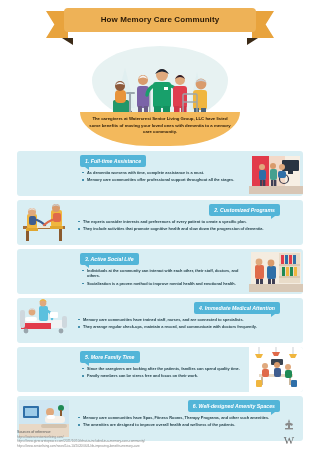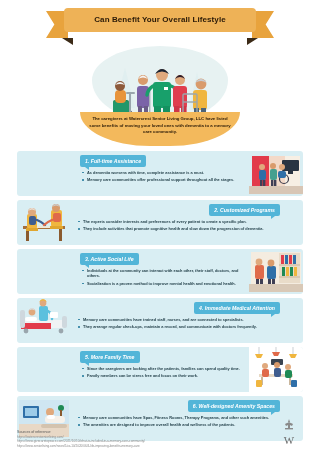--- a/index.html
+++ b/index.html
@@ -155,21 +155,21 @@
 </head>
 <body>
 
 <div class="page">
 
   <div class="header">
     <div class="ribbon-wrap">
       <div class="ribbon-tail left"></div>
       <div class="ribbon-tail right"></div>
       <div class="ribbon">
-        <span class="ribbon-line">Can Benefit Your Overall Lifestyle</span>
+        <span class="ribbon-line">How Memory Care Community</span>
       </div>
       <div class="ribbon-fold left"></div>
       <div class="ribbon-fold right"></div>
     </div>
   </div>
 
   <div class="hero">
     <div class="hero-blob"></div>
     <svg class="hero-svg" width="150" height="76" viewBox="0 0 150 76">
 

